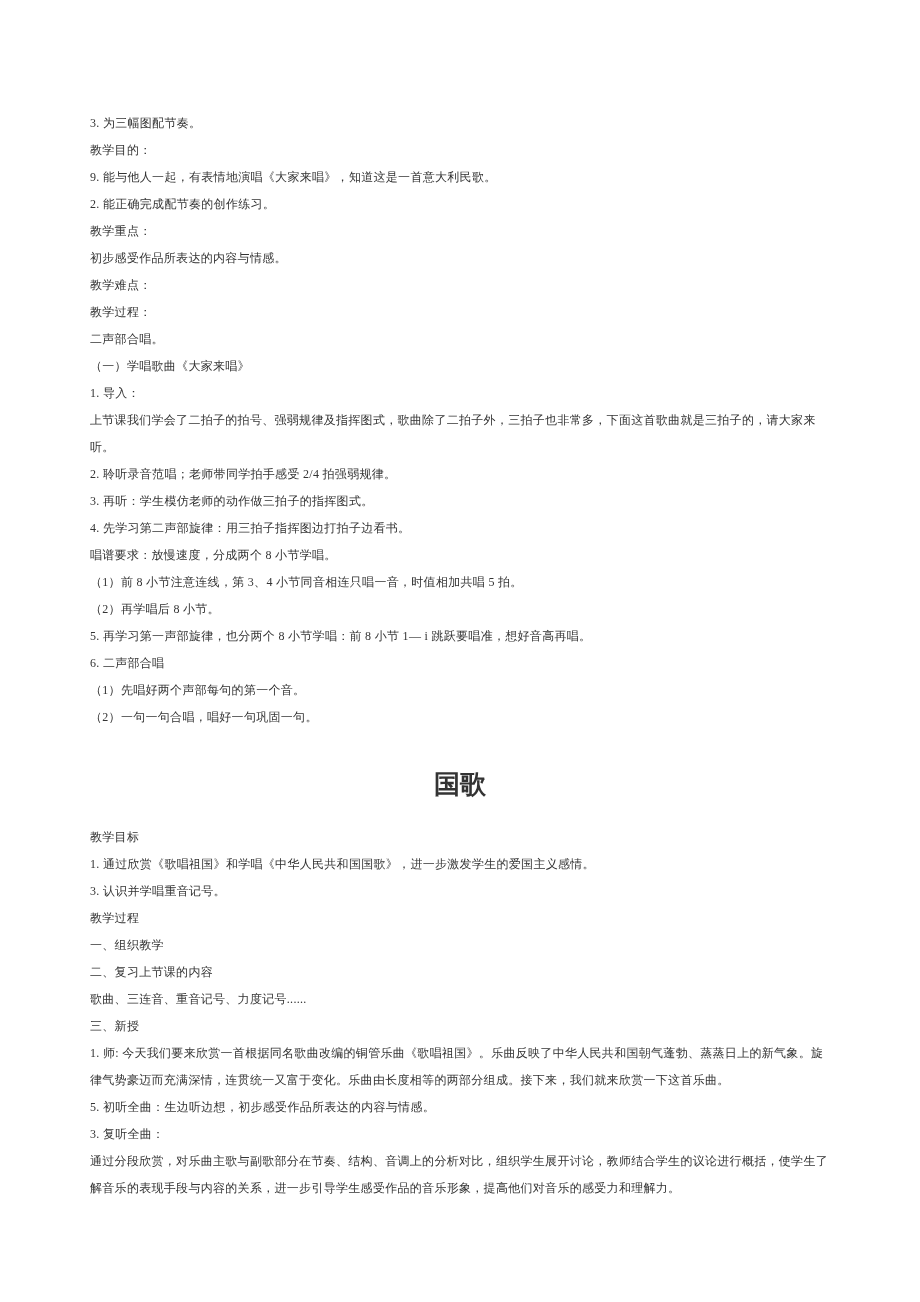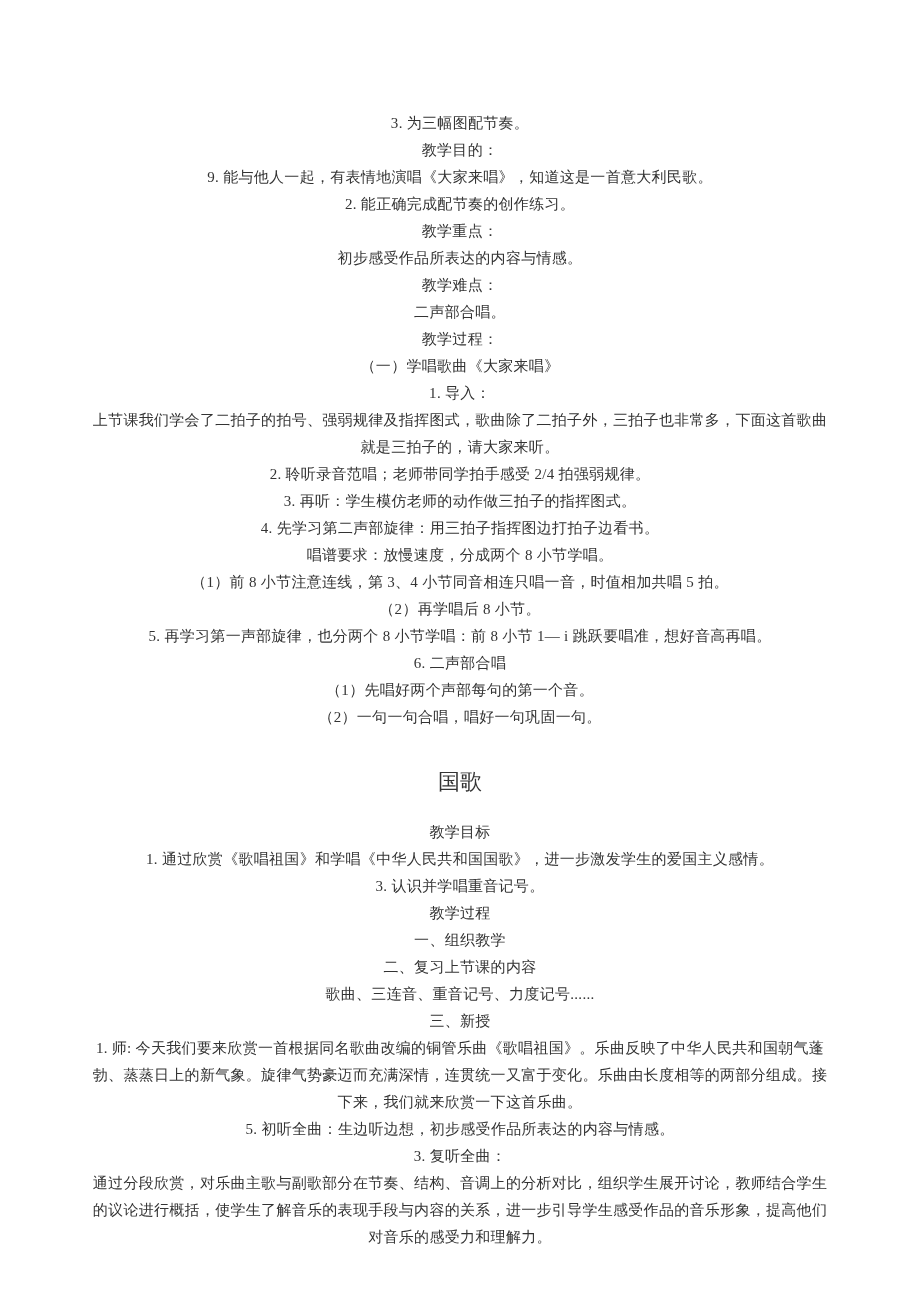--- a/index.html
+++ b/index.html
@@ -8,49 +8,48 @@
     background: #fff;
     font-family: "SimSun", "宋体", serif;
     color: #333;
     width: 920px;
     min-height: 1302px;
   }
   .page {
     padding: 110px 90px 60px 90px;
   }
   .line {
-    font-size: 15px;
+    font-size: 12px;
     line-height: 27px;
     white-space: pre-wrap;
     letter-spacing: 0.3px;
-    text-align: center;
   }
   .heading {
-    font-size: 22px;
-    font-weight: normal;
+    font-size: 26px;
+    font-weight: bold;
     text-align: center;
     margin: 36px 0 22px 0;
     font-family: "SimSun", "宋体", serif;
   }
 </style>
 </head>
 <body>
 
 <div class="page">
 
   <div>
     <div class="line">3. 为三幅图配节奏。</div>
     <div class="line">教学目的：</div>
     <div class="line">9. 能与他人一起，有表情地演唱《大家来唱》，知道这是一首意大利民歌。</div>
     <div class="line">2. 能正确完成配节奏的创作练习。</div>
     <div class="line">教学重点：</div>
     <div class="line">初步感受作品所表达的内容与情感。</div>
     <div class="line">教学难点：</div>
+    <div class="line">教学过程：</div>
     <div class="line">二声部合唱。</div>
-    <div class="line">教学过程：</div>
     <div class="line">（一）学唱歌曲《大家来唱》</div>
     <div class="line">1. 导入：</div>
     <div class="line">上节课我们学会了二拍子的拍号、强弱规律及指挥图式，歌曲除了二拍子外，三拍子也非常多，下面这首歌曲就是三拍子的，请大家来听。</div>
     <div class="line">2. 聆听录音范唱；老师带同学拍手感受 2/4 拍强弱规律。</div>
     <div class="line">3. 再听：学生模仿老师的动作做三拍子的指挥图式。</div>
     <div class="line">4. 先学习第二声部旋律：用三拍子指挥图边打拍子边看书。</div>
     <div class="line">唱谱要求：放慢速度，分成两个 8 小节学唱。</div>
     <div class="line">（1）前 8 小节注意连线，第 3、4 小节同音相连只唱一音，时值相加共唱 5 拍。</div>
     <div class="line">（2）再学唱后 8 小节。</div>
     <div class="line">5. 再学习第一声部旋律，也分两个 8 小节学唱：前 8 小节 1— i 跳跃要唱准，想好音高再唱。</div>

